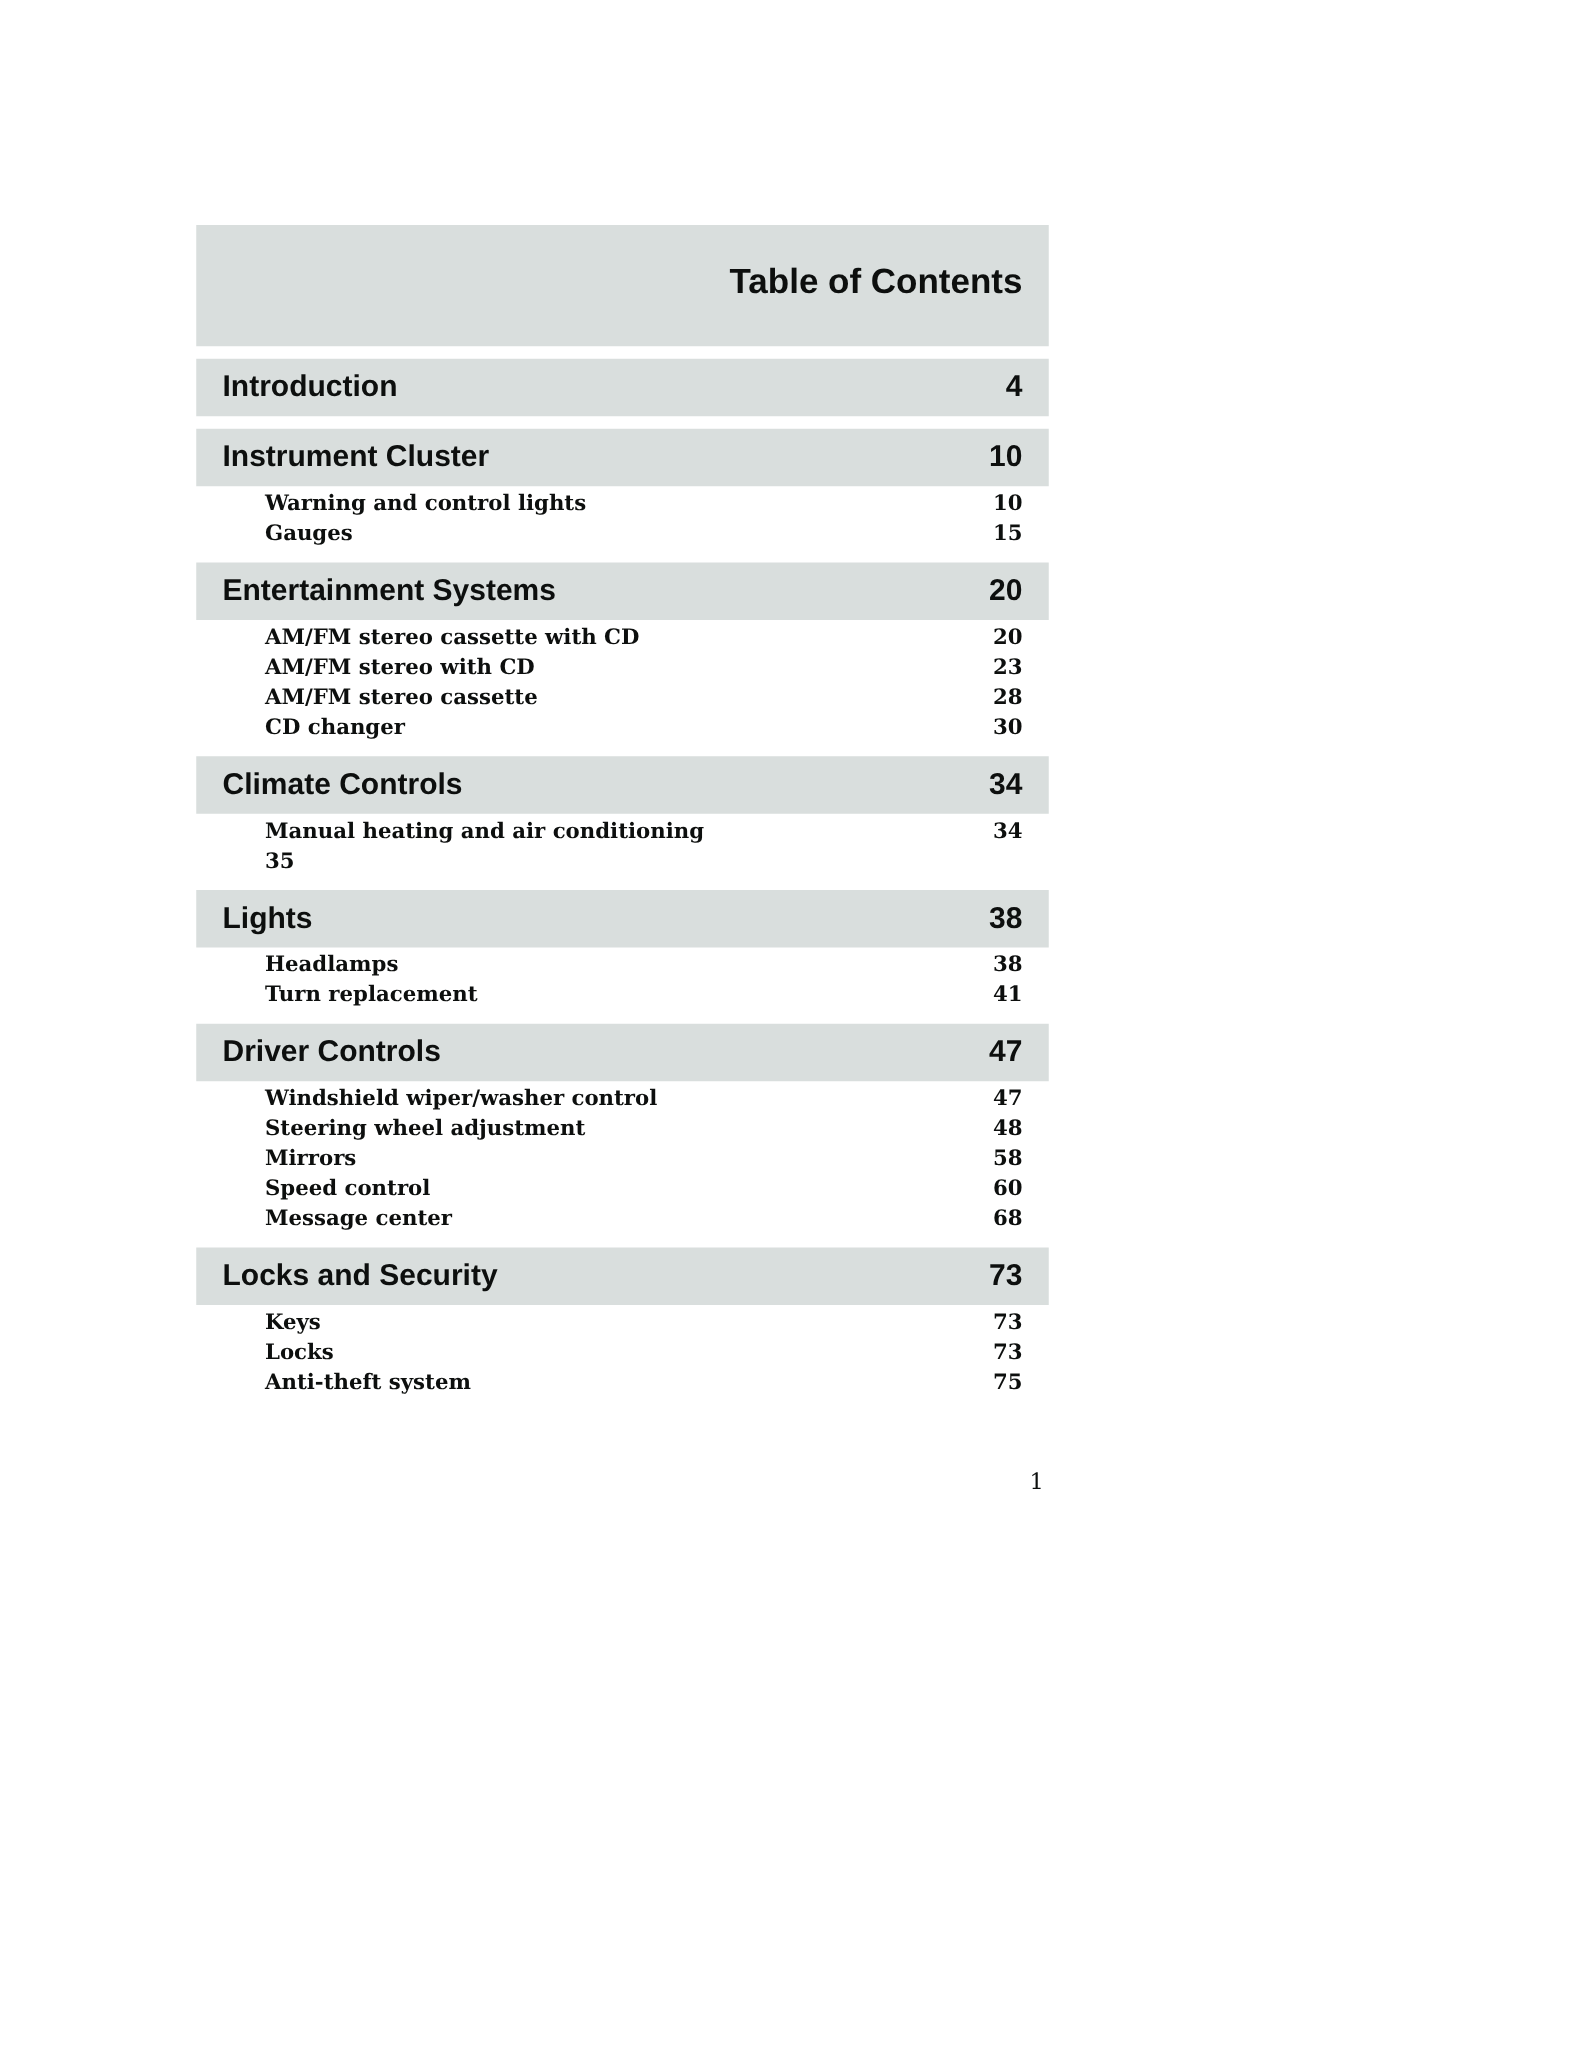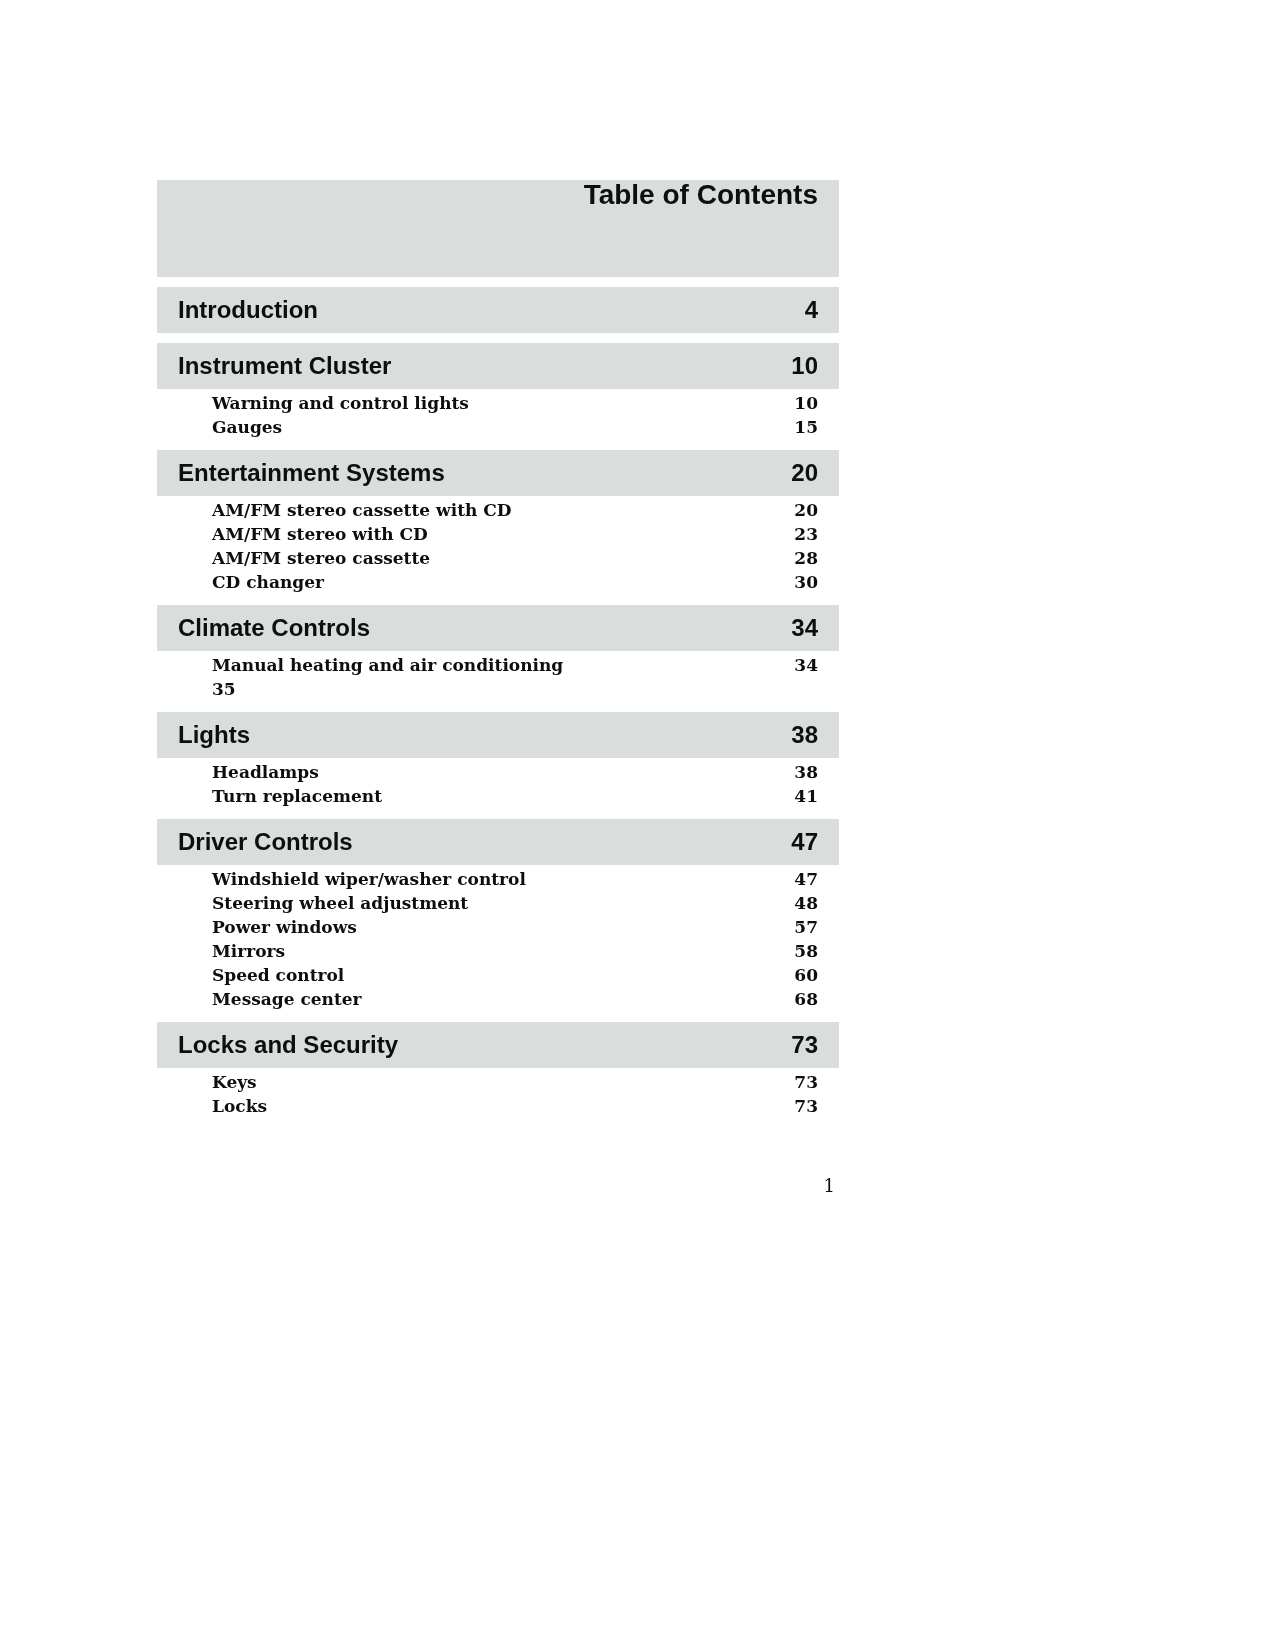--- a/index.html
+++ b/index.html
@@ -20,21 +20,21 @@
   .content {
     position: absolute;
     left: 157px;
     top: 180px;
     width: 682px;
   }
   .toc-header {
     background: var(--bar-bg);
     height: 97px;
     display: flex;
-    align-items: flex-start;
+    align-items: center;
     justify-content: flex-end;
     padding: 0 21px 8px 21px;
   }
   .toc-title {
     font-weight: bold;
     font-size: 28px;
     line-height: 1.05;
     color: var(--text);
   }
   .section { margin-top: 10px; }
@@ -183,24 +183,20 @@
   <div class="toc-item">
     <span class="toc-item-label">Windshield wiper/washer control</span>
     <span class="toc-item-page">47</span>
   </div>
 
   <div class="toc-item">
     <span class="toc-item-label">Steering wheel adjustment</span>
     <span class="toc-item-page">48</span>
   </div>
 
-  <div class="toc-item">
-    <span class="toc-item-label">Power windows</span>
-    <span class="toc-item-page">57</span>
-  </div>
 
   <div class="toc-item">
     <span class="toc-item-label">Mirrors</span>
     <span class="toc-item-page">58</span>
   </div>
 
   <div class="toc-item">
     <span class="toc-item-label">Speed control</span>
     <span class="toc-item-page">60</span>
   </div>
@@ -221,19 +217,23 @@
   <div class="toc-item">
     <span class="toc-item-label">Keys</span>
     <span class="toc-item-page">73</span>
   </div>
 
   <div class="toc-item">
     <span class="toc-item-label">Locks</span>
     <span class="toc-item-page">73</span>
   </div>
 
+  <div class="toc-item">
+    <span class="toc-item-label">Anti-theft system</span>
+    <span class="toc-item-page">75</span>
+  </div>
 </div>
   </div>
 </div>
 
     <div class="page-footer">1</div>
   </div>
 </div>
 
 </body></html>

